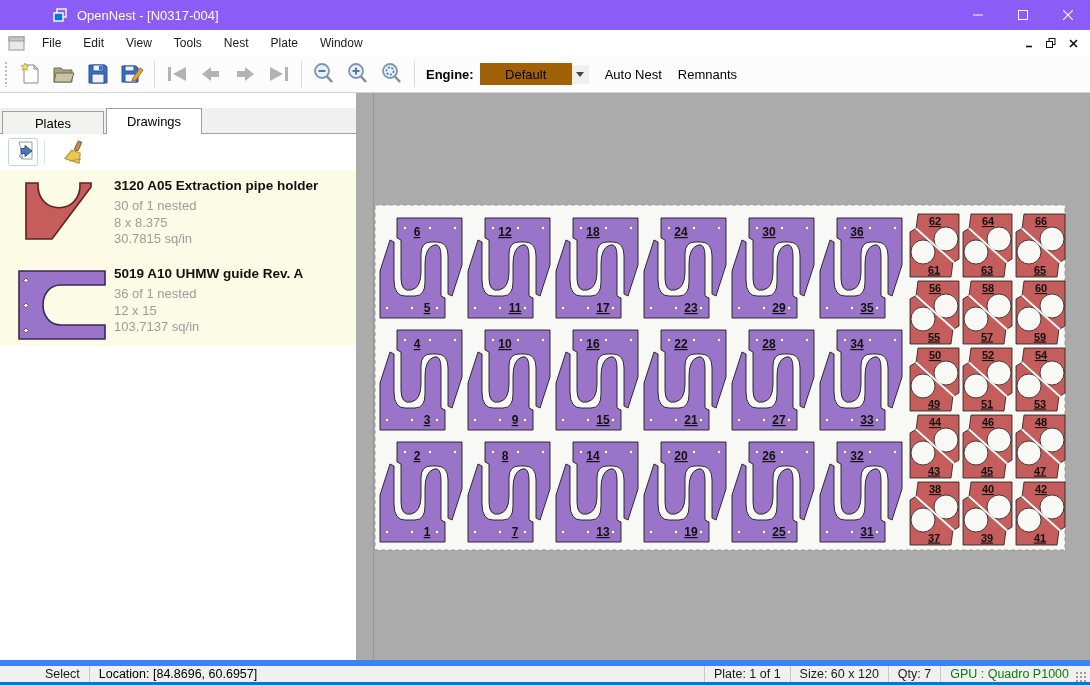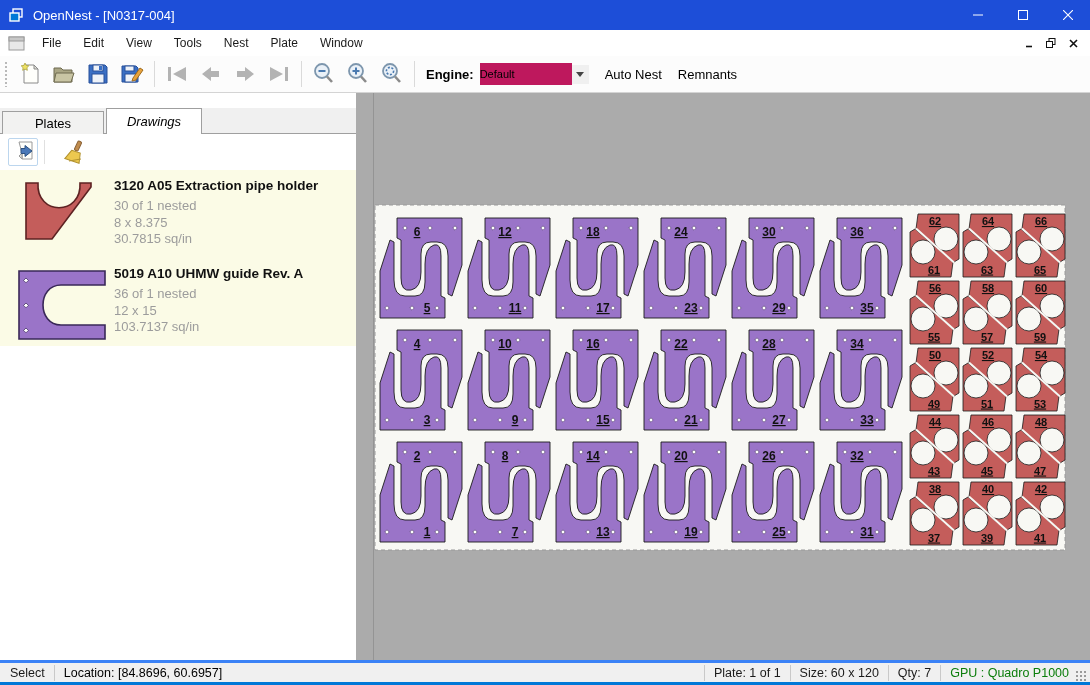--- a/index.html
+++ b/index.html
@@ -20,62 +20,62 @@
   .mdi-btn { width:22px; height:20px; display:flex; align-items:center; justify-content:center; }
 
   .toolbar { position:absolute; left:0; top:56px; width:1090px; height:37px;
     background:#fcfcfc; border-bottom:1px solid #d4d4d4; display:flex; align-items:center; }
   .grip { width:5px; height:26px; margin-left:4px; margin-right:4px;
     background-image:radial-gradient(#b9b9b9 1px, transparent 1.2px);
     background-size:4px 4px; }
   .tbtn { width:34px; height:30px; display:flex; align-items:center; justify-content:center; border-radius:2px; }
   .tsep { width:1px; height:26px; background:#dadada; margin:0 5px; }
   .engine-label { font-weight:bold; font-size:13px; margin-left:6px; margin-right:6px; }
-  .engine-box { width:92px; height:22px; background:#be185d; font-size:11px;
-    display:flex; align-items:center; }
+  .engine-box { width:92px; height:22px; background:#a16207; font-size:13px;
+    display:flex; align-items:center;justify-content:center; }
   .engine-arrow { width:17px; height:19px; background:#f0f0f0; display:flex;
     align-items:center; justify-content:center; margin-right:8px; }
   .txtbtn { font-size:13px; padding:5px 8px; border-radius:2px; }
 
   .content { position:absolute; left:0; top:93px; width:1090px; height:567px; }
   .sidebar { position:absolute; left:0; top:15px; width:356px; height:567px; background:#fff; }
   .tabrow { position:absolute; left:0; top:0; width:356px; height:26px; background:#f0f0f0; }
   .tab { position:absolute; top:3px; height:23px; padding:0 26px; font-size:13px;
     display:flex; align-items:center; background:#f2f2f1; border:1px solid #9f9f9f; border-bottom:none; }
-  .tab.active { top:0; height:26px; background:#fff; z-index:2;font-style:italic; }
+  .tab.active { top:0; height:26px; background:#fff; z-index:2; }
   .tabrow-line { position:absolute; left:0; top:25px; width:356px; height:1px; background:#9f9f9f; }
   .minitoolbar { position:absolute; left:0; top:26px; width:356px; height:36px; background:#fff;
     display:flex; align-items:center; z-index:3; }
   .mini-btn { width:30px; height:28px; margin-left:8px; display:flex; align-items:center;
     justify-content:center; border:1px solid #bcd6ee; border-radius:2px; }
   .mini-btn.plain { border-color:transparent; }
   .msep { width:1px; height:24px; background:#e0e0e0; margin:0 6px; }
   .dlist { position:absolute; left:0; top:62px; width:356px; height:176px; }
   .ditem { display:flex; height:88px; padding:6px 0 0 14px; }
   .thumb { width:96px; display:flex; align-items:flex-start; justify-content:center; padding-top:4px; }
   .dtext { margin-left:4px; padding-top:2px; }
   .dtitle { font-size:13.5px; font-weight:bold; color:#111; margin-bottom:5px; }
   .dline { font-size:13px; color:#9c9c9c; line-height:16.5px; }
 
   .canvas { position:absolute; left:356px; top:0; width:734px; height:567px; background:#ababab; }
   .canvas svg { display:block; }
 
   .statusbar { position:absolute; left:0; top:660px; width:1090px; height:22px;
-    background:#f0f0f0; border-top:3px solid #3b82f6; display:flex; align-items:center;
-    font-size:12.5px; color:#1a1a1a; }
+    background:#f0f0f0; border-top:6px solid #3b82f6; display:flex; align-items:center;
+    font-size:12.5px; color:#1a1a1a;padding-left:35px; }
   .ssep { width:1px; height:16px; background:#c9c9c9; margin:0 9px; }
   .sb-right { margin-left:auto; display:flex; align-items:center; }
   .grip2 { width:12px; height:12px; margin:6px 3px 0 6px;
     background-image:radial-gradient(#9a9a9a 1px, transparent 1.2px); background-size:4px 4px; }
   .blueline { position:absolute; left:0; top:682px; width:1090px; height:3px; background:#0078d7; }
 </style>
 </head>
 <body>
 
-<div class="titlebar" style="background: #1d4ed8;">
+<div class="titlebar" style="background: #8b5cf6; padding-left: 44px;">
   <span class="app-ico">
     <svg width="16" height="16" viewBox="0 0 16 16">
       <rect x="4" y="2" width="9" height="8" fill="none" stroke="#fff" stroke-width="1.4"></rect>
       <rect x="1" y="6" width="9" height="8" fill="#0078d7" stroke="#fff" stroke-width="1.4"></rect>
     </svg>
   </span>
   <span class="title">OpenNest - [N0317-004]</span>
   <div class="win-btns">
     <div class="win-btn">
       <svg width="10" height="10" viewBox="0 0 10 10">

